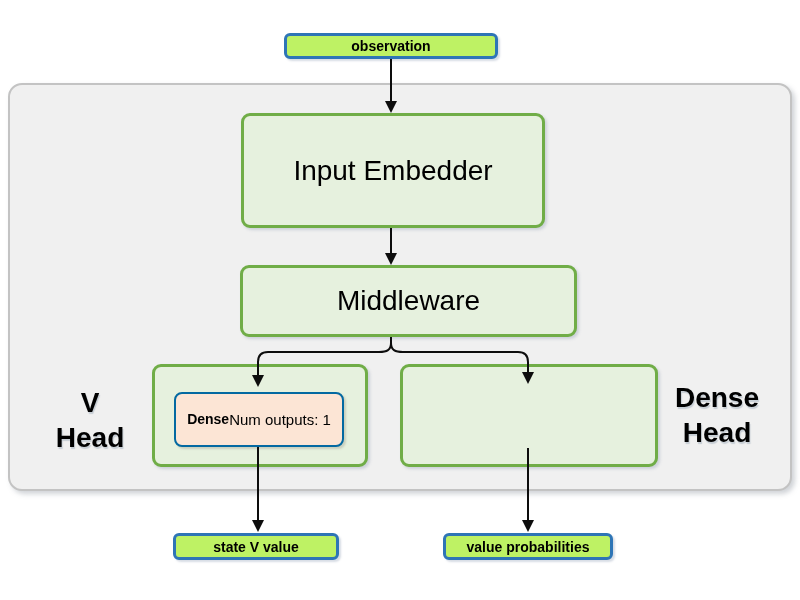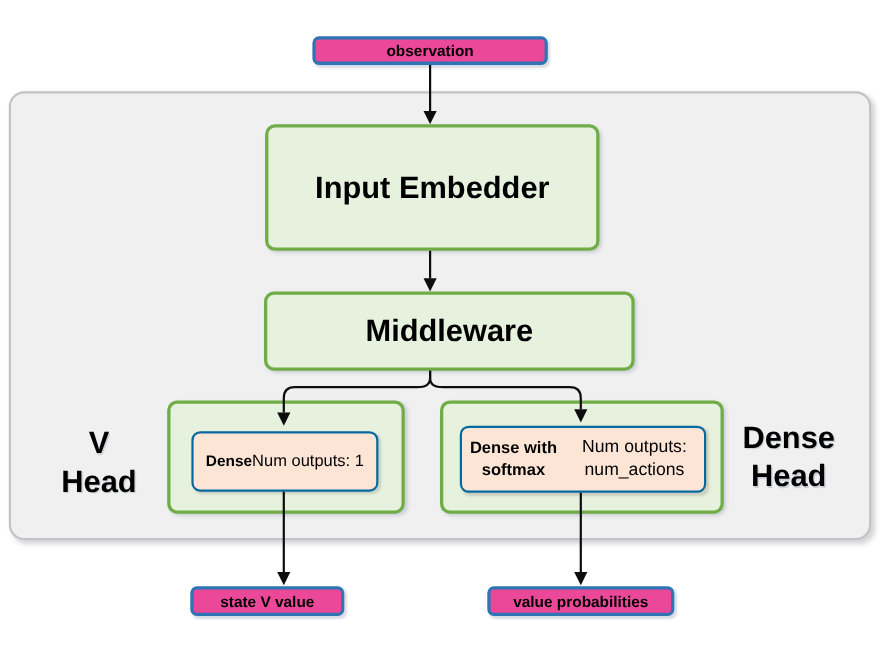--- a/index.html
+++ b/index.html
@@ -25,50 +25,50 @@
     color: #000000;
   }
   .container-frame {
     left: 8px; top: 83px; width: 784px; height: 408px;
     background: #f0f0f0;
     border: 2px solid #c3c3c3;
     border-radius: 14px;
     box-shadow: 3px 3px 5px rgba(120,130,140,0.35);
   }
   .blue {
-    background: #ec4899;
+    background: #bef264;
     border: 3px solid #2e75b6;
     border-radius: 6px;
     box-shadow: 2px 2px 2px rgba(100,120,150,0.25);
     font-weight: bold;
     font-size: 14px;
   }
   .green {
     background: #e6f1de;
     border: 3px solid #70ad47;
     border-radius: 9px;
     box-shadow: 2px 2px 3px rgba(100,120,150,0.25);
   }
   .orange {
     background: #fce5d5;
     border: 2px solid #0369a1;
     border-radius: 8px;
     box-shadow: 2px 2px 2px rgba(120,110,100,0.25);
     flex-direction: row;
     line-height: 1.3;
   }
-  .big-label { font-weight: bold; font-size: 28px; }
+  .big-label { font-weight: normal; font-size: 28px; }
   .obs       { left: 284px; top: 33px;  width: 214px; height: 26px; }
   .embedder  { left: 241px; top: 113px; width: 304px; height: 115px; }
   .middleware{ left: 240px; top: 265px; width: 337px; height: 72px; }
   .v-green   { left: 152px; top: 364px; width: 216px; height: 103px; }
   .v-orange  { left: 174px; top: 392px; width: 170px; height: 55px; }
   .p-green   { left: 400px; top: 364px; width: 258px; height: 103px; }
   .p-orange  { left: 418px; top: 387px; width: 224px; height: 61px; }
-  .state-v   { left: 173px; top: 533px; width: 140px; height: 27px; }
+  .state-v   { left: 173px; top: 533px; width: 166px; height: 27px; }
   .action-p  { left: 443px; top: 533px; width: 170px; height: 27px; }
   .dense-title    { display: block; font-weight: bold; font-size: 14px; }
   .dense-subtitle { display: block; font-weight: normal; font-size: 15px; }
   .p-orange .dense-title { font-size: 15px; }
   .p-orange .dense-subtitle { font-size: 16px; }
   .head-label {
     position: absolute;
     text-align: center;
     font-weight: bold;
     font-size: 28px;
@@ -118,24 +118,20 @@
   <div class="box orange v-orange">
     <span class="dense-title">Dense</span>
     <span class="dense-subtitle">Num outputs: 1</span>
   </div>
 
   <div class="head-label p-label">
     <div>Dense</div>
     <div>Head</div>
   </div>
   <div class="box green p-green"></div>
-  <div class="box orange p-orange">
-    <span class="dense-title">Dense with softmax</span>
-    <span class="dense-subtitle">Num outputs: num_actions</span>
-  </div>
 
   <div class="box blue state-v">
     <span>state V value</span>
   </div>
   <div class="box blue action-p">
     <span>value probabilities</span>
   </div>
 
   <svg class="arrow-layer" viewBox="0 0 800 600" xmlns="http://www.w3.org/2000/svg">
 

